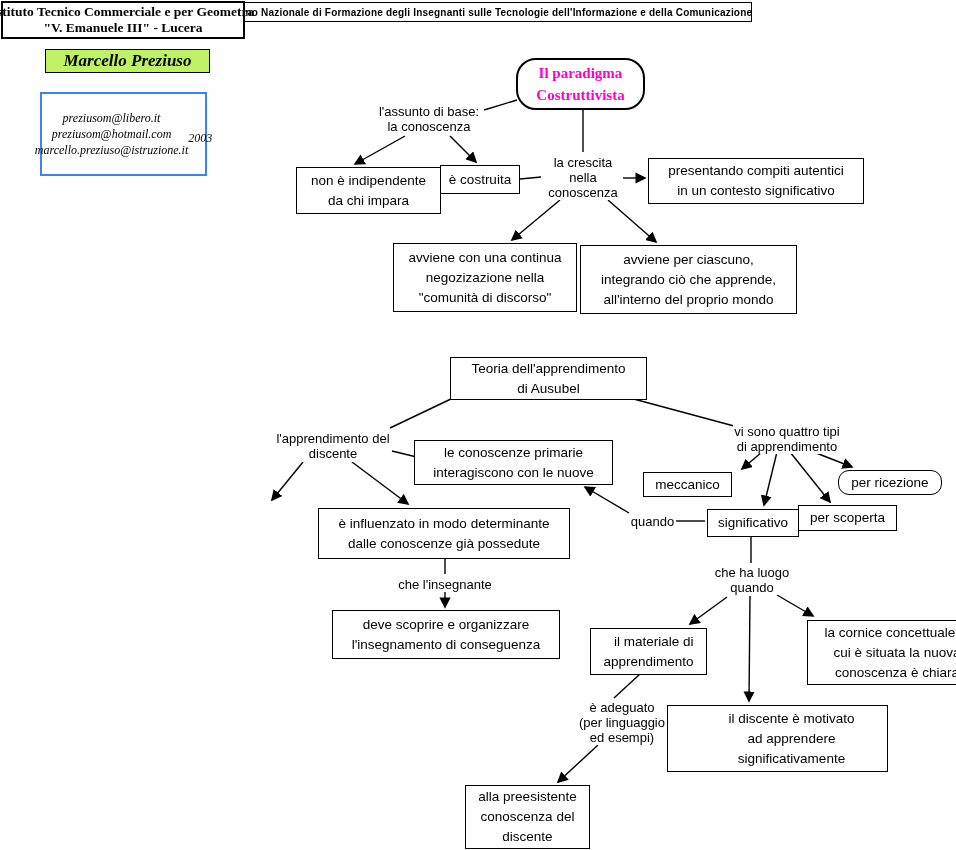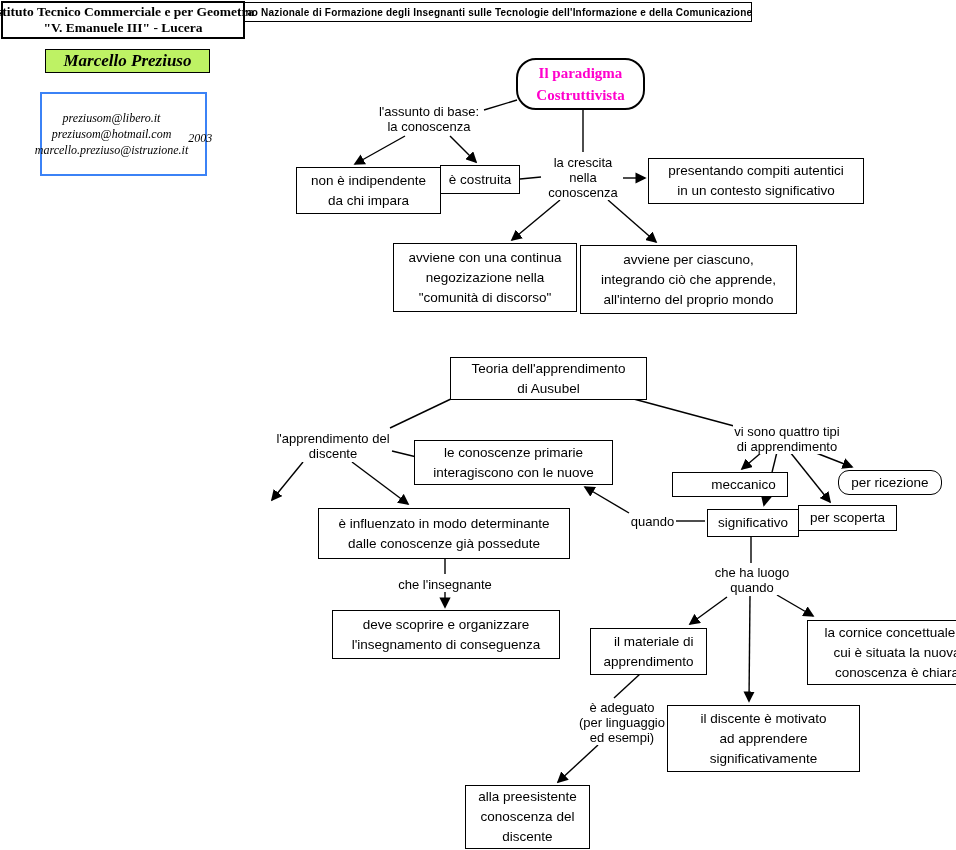--- a/index.html
+++ b/index.html
@@ -104,40 +104,40 @@
 "comunità di discorso"</div>
 
   <div class="node" style="left:450px;top:357px;width:195px;height:41px;">Teoria dell'apprendimento
 di Ausubel</div>
   <div class="label" style="left:276px;top:430px;width:114px;height:32px;">l'apprendimento del
 discente</div>
   <div class="node" style="left:414px;top:440px;width:197px;height:43px;">le conoscenze primarie
 interagiscono con le nuove</div>
   <div class="label" style="left:733px;top:424px;width:108px;height:30px;">vi sono quattro tipi
 di apprendimento</div>
-  <div class="node" style="left:672px;top:472px;width:87px;height:23px;padding-left:27px;">meccanico</div>
+  <div class="node" style="left:643px;top:472px;width:87px;height:23px;">meccanico</div>
   <div class="node" style="left:838px;top:470px;width:102px;height:23px;border-radius:11px;">per ricezione</div>
   <div class="node" style="left:707px;top:509px;width:90px;height:26px;">significativo</div>
   <div class="node" style="left:798px;top:505px;width:97px;height:24px;">per scoperta</div>
   <div class="label" style="left:630px;top:513px;width:45px;height:16px;">quando</div>
   <div class="node" style="left:318px;top:508px;width:250px;height:49px;">è influenzato in modo determinante
 dalle conoscenze già possedute</div>
   <div class="label" style="left:400px;top:576px;width:90px;height:16px;">che l'insegnante</div>
   <div class="node" style="left:332px;top:610px;width:226px;height:47px;">deve scoprire e organizzare
 l'insegnamento di conseguenza</div>
   <div class="label" style="left:712px;top:565px;width:80px;height:30px;">che ha luogo
 quando</div>
   <div class="node" style="left:590px;top:628px;width:115px;height:45px;text-align:right;">il materiale di
 apprendimento</div>
   <div class="node" style="left:807px;top:620px;width:178px;height:63px;">la cornice concettuale in
 cui è situata la nuova
 conoscenza è chiara</div>
   <div class="label" style="left:572px;top:700px;width:100px;height:45px;">è adeguato
 (per linguaggio
 ed esempi)</div>
-  <div class="node" style="left:667px;top:705px;width:191px;height:65px;">il discente è motivato
+  <div class="node" style="left:667px;top:705px;width:191px;height:65px;padding-left:28px;">il discente è motivato
 ad apprendere
 significativamente</div>
   <div class="node" style="left:465px;top:785px;width:123px;height:62px;">alla preesistente
 conoscenza del
 discente</div>
 
 </div>
 
 </body></html>

